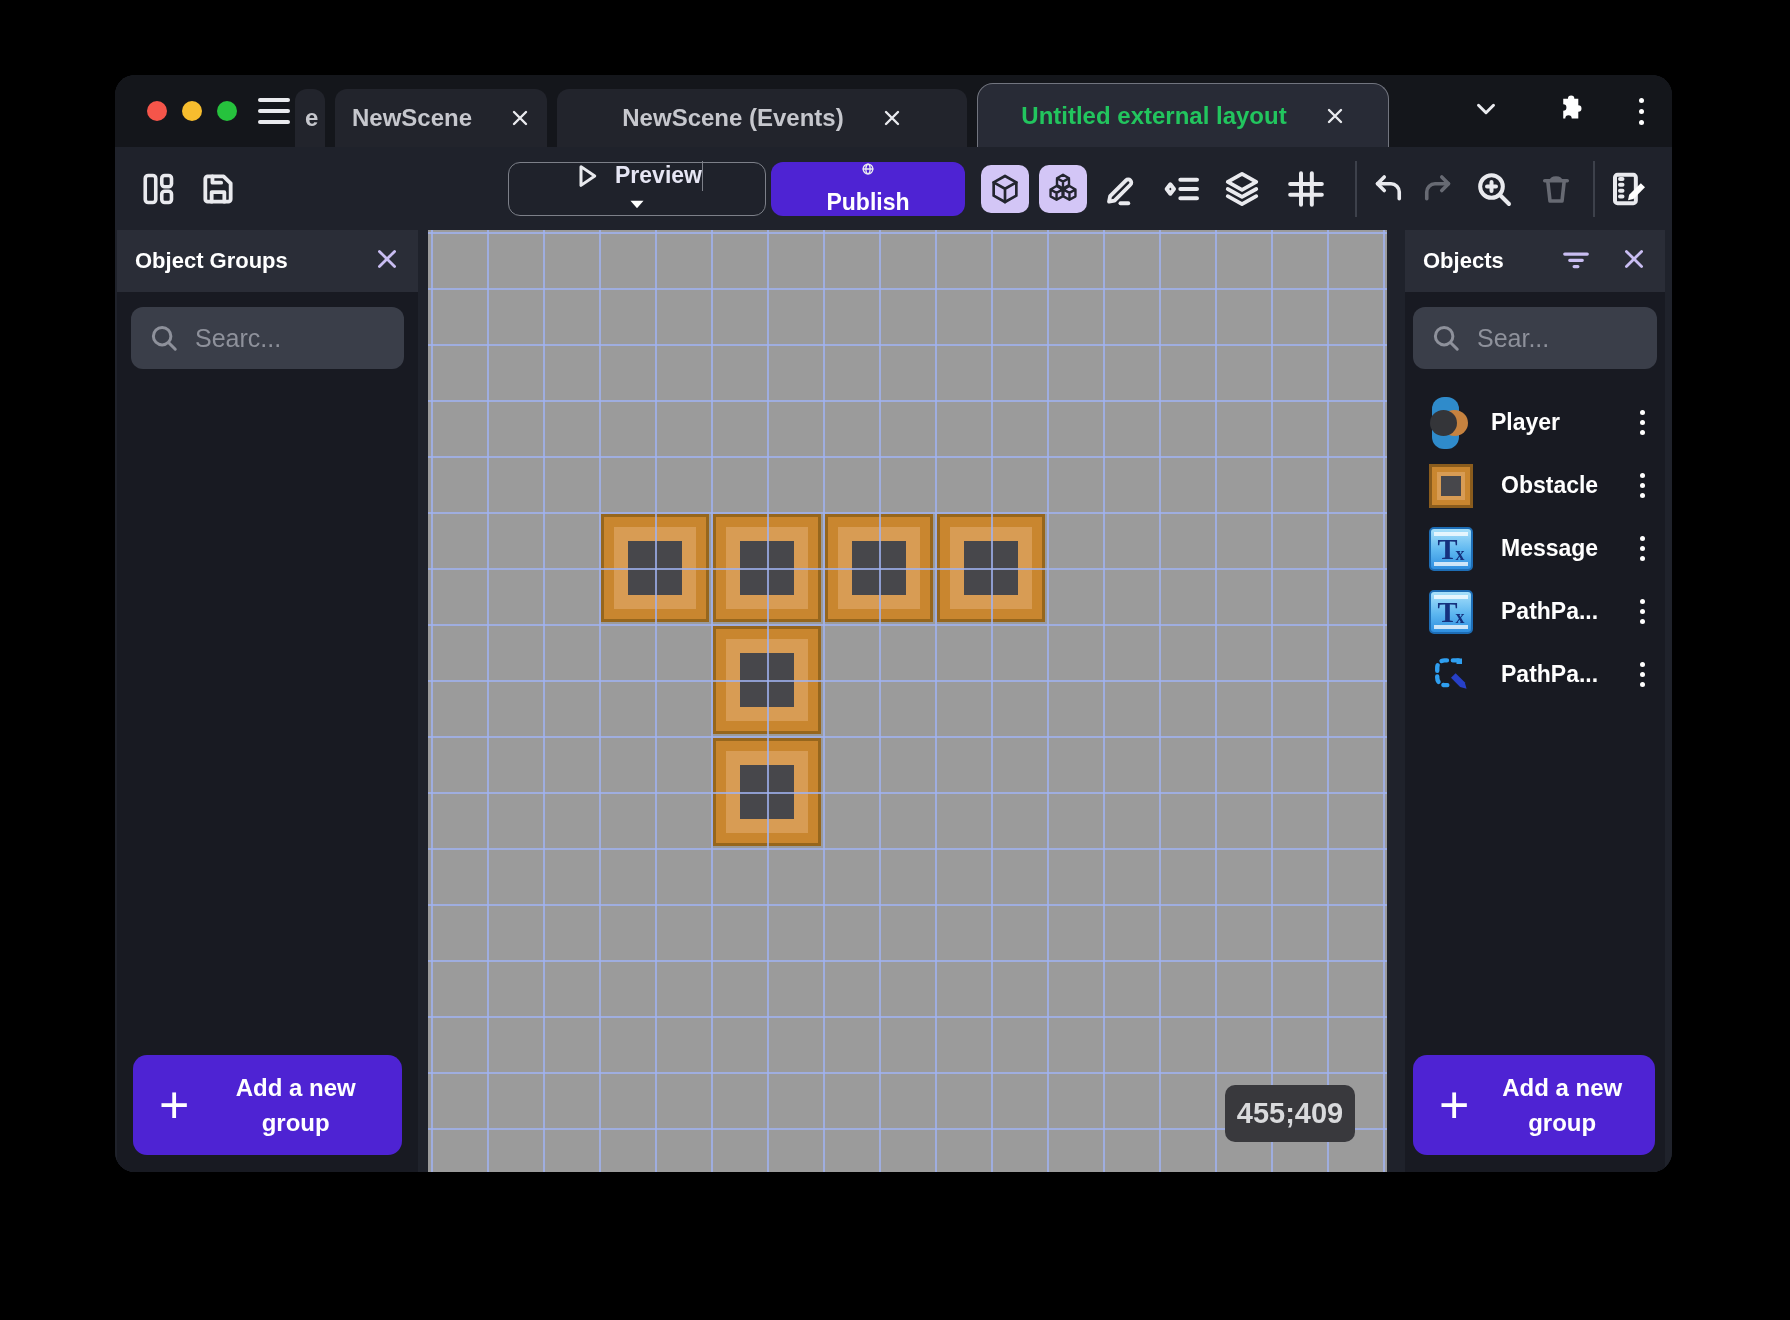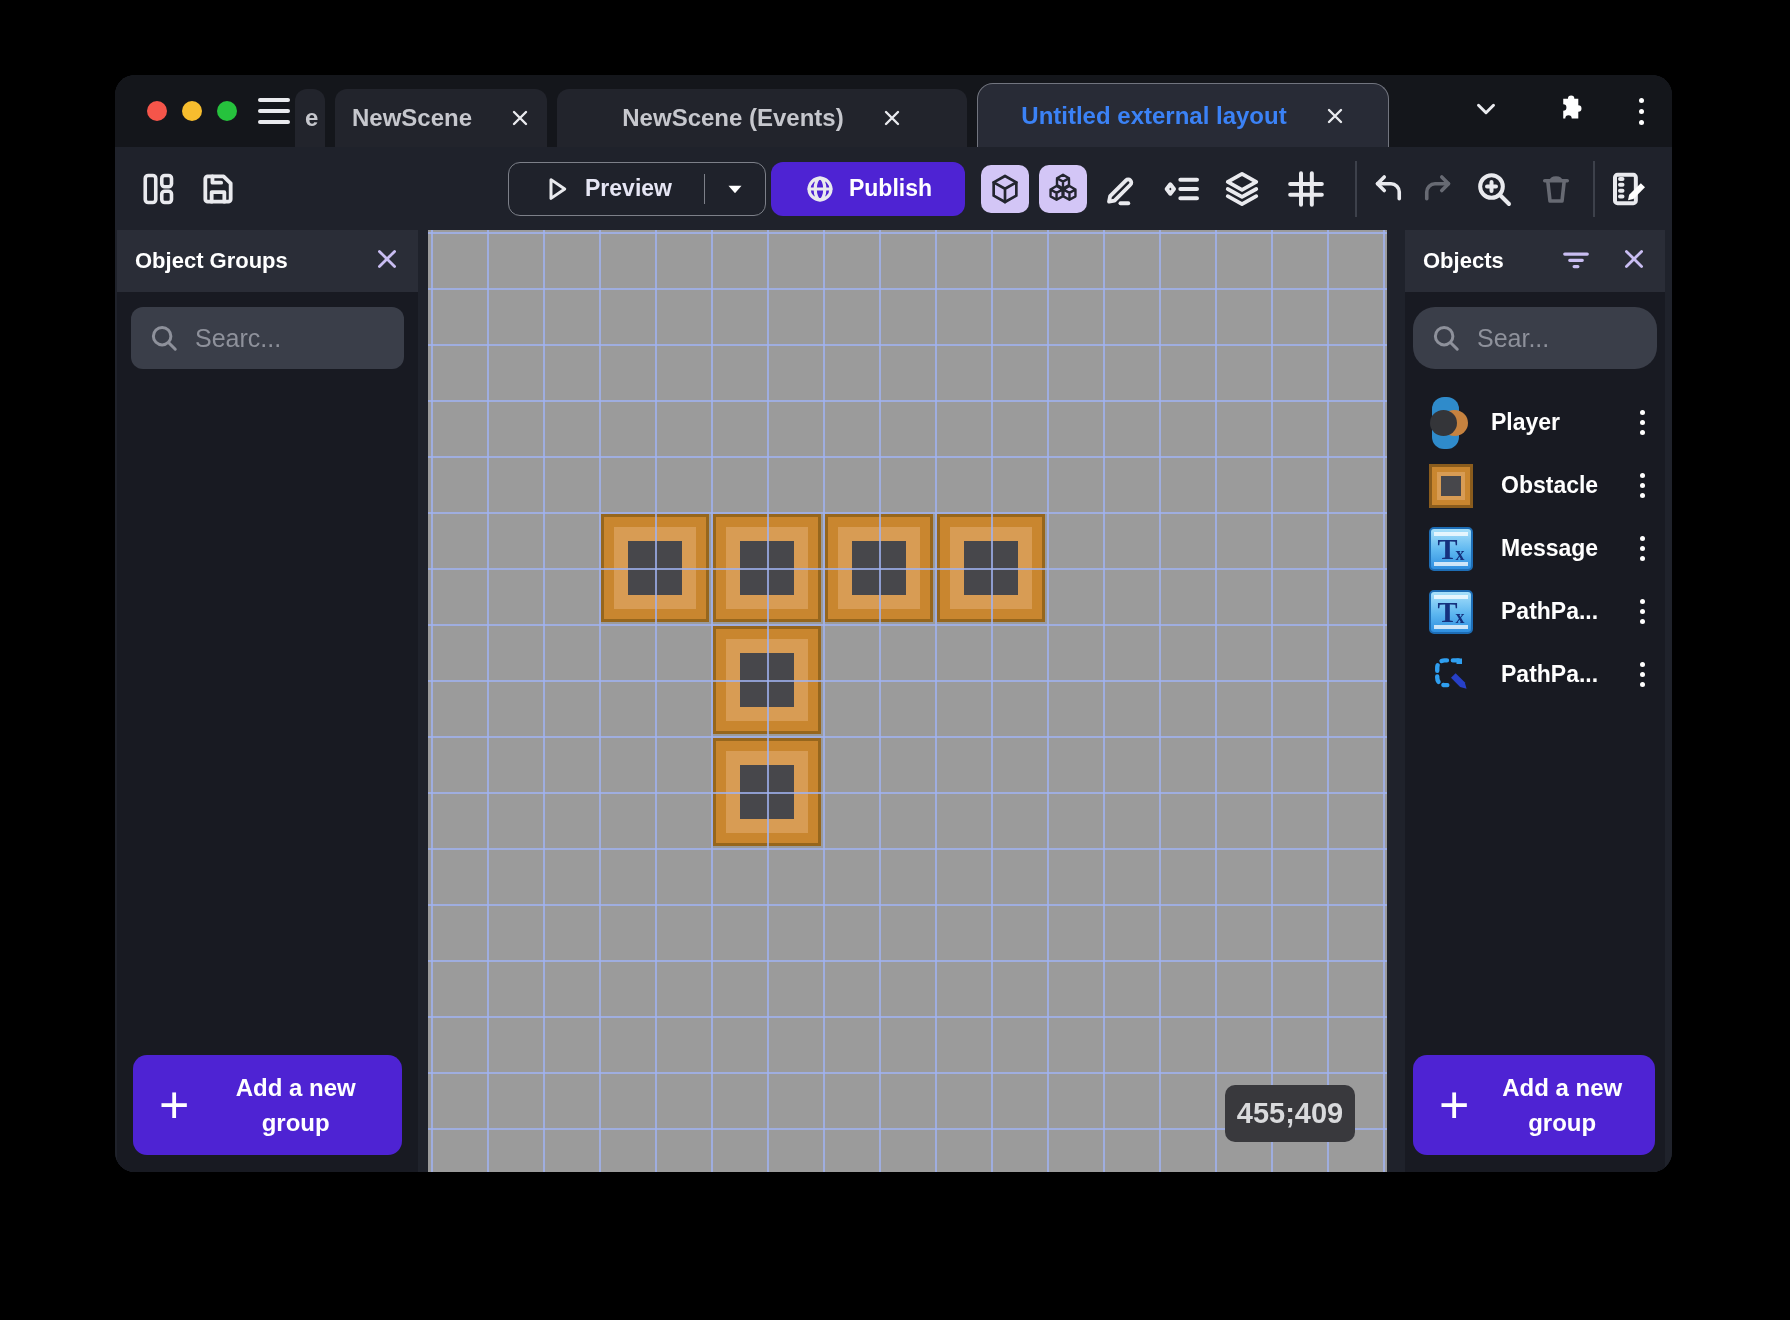--- a/index.html
+++ b/index.html
@@ -17,32 +17,32 @@
   .hamburger { position:absolute; left:143px; top:23px; width:32px; height:26px;
                display:flex; flex-direction:column; justify-content:space-between; cursor:pointer; }
   .hamburger span { height:4px; background:#e9eaee; border-radius:2px; }
   .tabs { position:absolute; left:180px; bottom:0; display:flex; align-items:flex-end; gap:10px; }
   .tab { height:58px; background:#22242c; border-radius:12px 12px 0 0; display:flex;
          align-items:center; justify-content:center; gap:38px; color:#c6c7cd;
          font-size:24px; font-weight:700; }
   .tab.partial { width:30px; padding-left:10px; justify-content:flex-start; overflow:hidden; }
   .tab.t1 { width:212px; }
   .tab.t2 { width:410px; }
-  .tab.active { width:412px; height:64px; background:#282b36; color:#3b82f6;
+  .tab.active { width:412px; height:64px; background:#282b36; color:#22c55e;
                 border:1.5px solid #72757f; border-bottom:none; border-radius:16px 16px 0 0; }
   .tab .x { display:flex; align-items:center; }
   .tabbar-right { position:absolute; right:22px; top:0; height:72px; display:flex;
                   align-items:center; gap:50px; }
   .stroke-w { stroke:#e9eaee; stroke-width:2.4; fill:none; stroke-linecap:round; stroke-linejoin:round; }
   .stroke-lav { stroke:#c9bdf2; stroke-width:2.6; fill:none; stroke-linecap:round; }
 
   
   .toolbar { position:absolute; left:0; top:72px; width:100%; height:83px; background:#1f222b; }
   .tb { position:absolute; top:50%; transform:translateY(-50%); display:flex;
-        align-items:center; justify-content:center; cursor:pointer; }
+        align-items:center; justify-content:center; cursor:pointer;flex-direction:column; }
   .iconbtn { width:42px; height:42px; }
   .tbsep { width:2px; height:56px; background:#3d414b; cursor:default; }
   .preview-btn { left:393px; width:258px; height:54px; border:1.5px solid #7d8089;
                  border-radius:12px; display:flex; }
   .preview-main { flex:1; display:flex; align-items:center; justify-content:center; gap:14px;
                   border-right:1.5px solid #7d8089; }
   .preview-label { color:#e6e6f4; font-size:23px; font-weight:700; }
   .preview-caret { width:60px; display:flex; align-items:center; justify-content:center; }
   .publish-btn { left:656px; width:194px; height:54px; background:var(--accent);
                  border-radius:12px; gap:13px; }
@@ -63,21 +63,21 @@
                      color:#e9eaee; font-size:25px; font-family:"Liberation Sans",sans-serif; }
   .searchbox input::placeholder { color:#8e919b; }
   .addbtn { position:absolute; left:16px; right:16px; bottom:17px; height:100px;
             background:var(--accent); border-radius:14px; display:flex; align-items:center;
             padding:0 10px 0 26px; cursor:pointer; border:none; }
   .addbtn .plus { color:#fff; font-size:52px; font-weight:400; line-height:0; margin-right:10px; }
   .addbtn .lbl { flex:1; text-align:center; color:#fff; font-size:24px; font-weight:700; line-height:35px; }
 
   .left-panel { left:2px; width:301px; }
   .right-panel { right:7px; width:260px; }
-  .right-panel .searchbox { margin:15px 8px 0 8px;border-radius:22px; }
+  .right-panel .searchbox { margin:15px 8px 0 8px; }
   .right-panel .addbtn { left:8px; right:10px; }
 
   .obj-list { margin-top:22px; }
   .obj-row { height:63px; display:flex; align-items:center; padding:0 14px 0 24px; cursor:pointer; }
   .obj-row .name { flex:1; color:#fff; font-size:23px; font-weight:700; margin-left:28px;
                    white-space:nowrap; overflow:hidden; }
   .kebab { display:flex; flex-direction:column; gap:5px; padding:6px; cursor:pointer;
            background:none; border:none; }
   .kebab i { width:5px; height:5px; border-radius:50%; background:#fff; }
 

